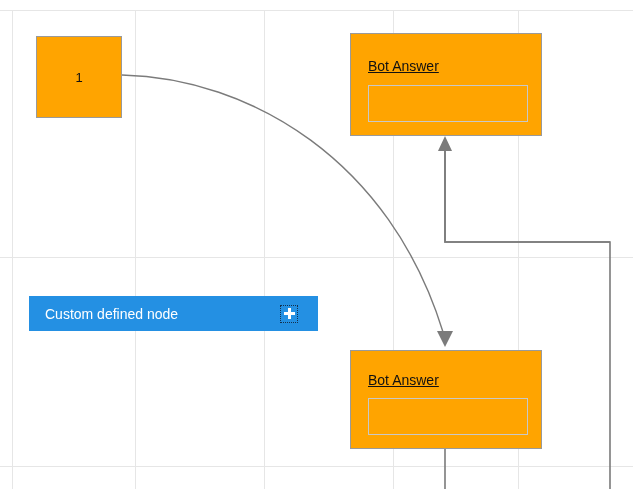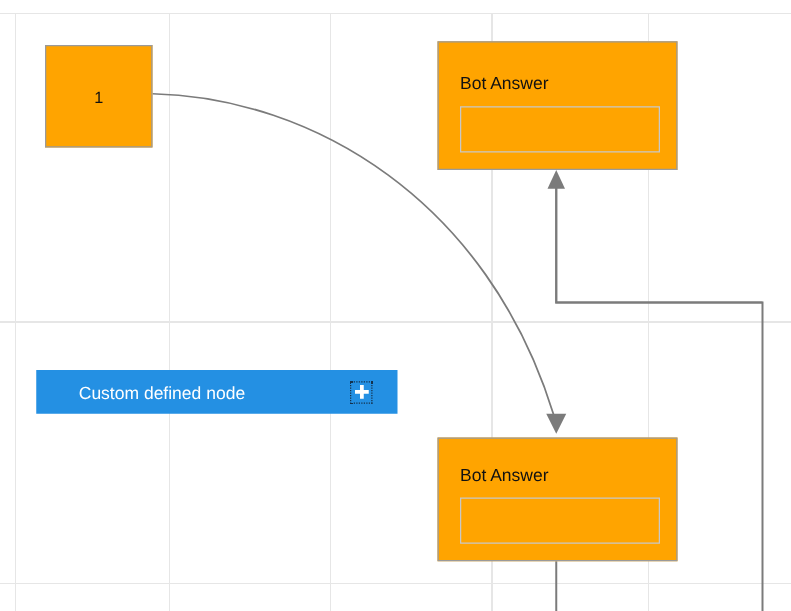--- a/index.html
+++ b/index.html
@@ -66,20 +66,21 @@
     height: 99px;
   }
   .node-title {
     position: absolute;
     left: 17px;
     top: 25px;
     font-size: 14px;
     color: #111111;
     line-height: 1;
     white-space: nowrap;
+    text-decoration: underline;
   }
   .node-bot-b .node-title {
     top: 22px;
   }
   .node-slot {
     position: absolute;
     left: 17px;
     top: 51px;
     width: 160px;
     height: 37px;
@@ -99,21 +100,21 @@
     width: 289px;
     height: 35px;
     background: #2490E3;
     display: flex;
     align-items: center;
     box-sizing: border-box;
   }
   .node-blue-label {
     font-size: 14px;
     color: #ffffff;
-    margin-left: 34px;
+    margin-left: 16px;
     line-height: 1;
     white-space: nowrap;
     text-align: right;
   }
   .add-handle {
     position: absolute;
     right: 20px;
     top: 50%;
     transform: translateY(-50%);
     width: 18px;

